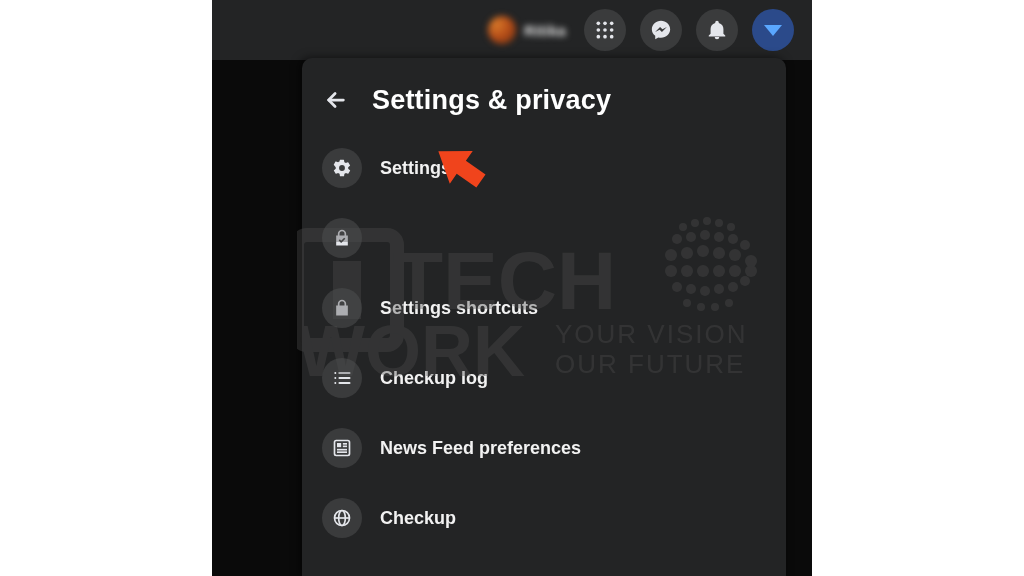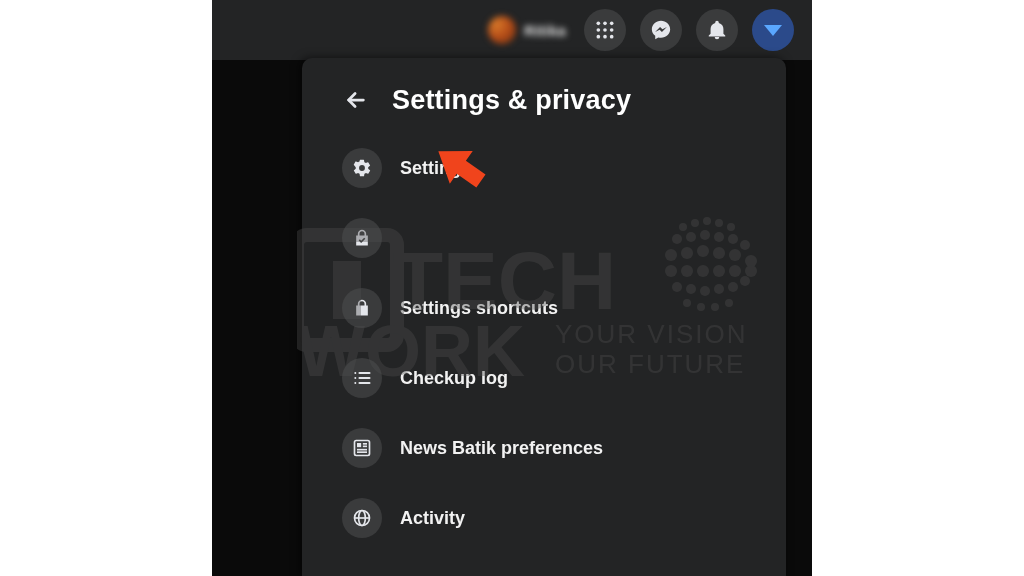--- a/index.html
+++ b/index.html
@@ -78,21 +78,21 @@
   
   .panel {
     position: absolute;
     top: 58px;
     left: 90px;
     right: 26px;
     bottom: 0;
     background: #232425;
     border-radius: 10px 10px 0 0;
     box-shadow: -2px 0 10px rgba(0,0,0,.6);
-    padding: 22px 22px 10px 34px;
+    padding: 22px 22px 10px 14px;
     box-sizing: border-box;
   }
 
   .panel-header {
     display: flex;
     align-items: center;
     gap: 16px;
     margin-bottom: 18px;
   }
 
@@ -286,32 +286,32 @@
         <div class="mi-icon">
           <svg class="icon" width="20" height="20" viewBox="0 0 24 24" fill="currentColor">
             <rect x="3" y="3" width="18" height="18" rx="2" fill="none" stroke="currentColor" stroke-width="2"></rect>
             <rect x="6" y="6" width="5" height="5"></rect>
             <line x1="13" y1="7" x2="18" y2="7" stroke="currentColor" stroke-width="2"></line>
             <line x1="13" y1="10" x2="18" y2="10" stroke="currentColor" stroke-width="2"></line>
             <line x1="6" y1="14" x2="18" y2="14" stroke="currentColor" stroke-width="2"></line>
             <line x1="6" y1="17" x2="18" y2="17" stroke="currentColor" stroke-width="2"></line>
           </svg>
         </div>
-        <div class="mi-label">News Batik preferences</div>
+        <div class="mi-label">News Feed preferences</div>
       </div>
 
       <div class="menu-item">
         <div class="mi-icon">
           <svg class="icon" width="20" height="20" viewBox="0 0 24 24" fill="none" stroke="currentColor" stroke-width="2">
             <circle cx="12" cy="12" r="9"></circle>
             <ellipse cx="12" cy="12" rx="4" ry="9"></ellipse>
             <line x1="3" y1="12" x2="21" y2="12"></line>
           </svg>
         </div>
-        <div class="mi-label">Activity</div>
+        <div class="mi-label">Checkup</div>
       </div>
 
     </div>
   </div>
 
   <div class="feed-strip">
     <div class="feed-thumb"></div>
     <div class="feed-text">Batik Print Running Stitch</div>
   </div>
 

